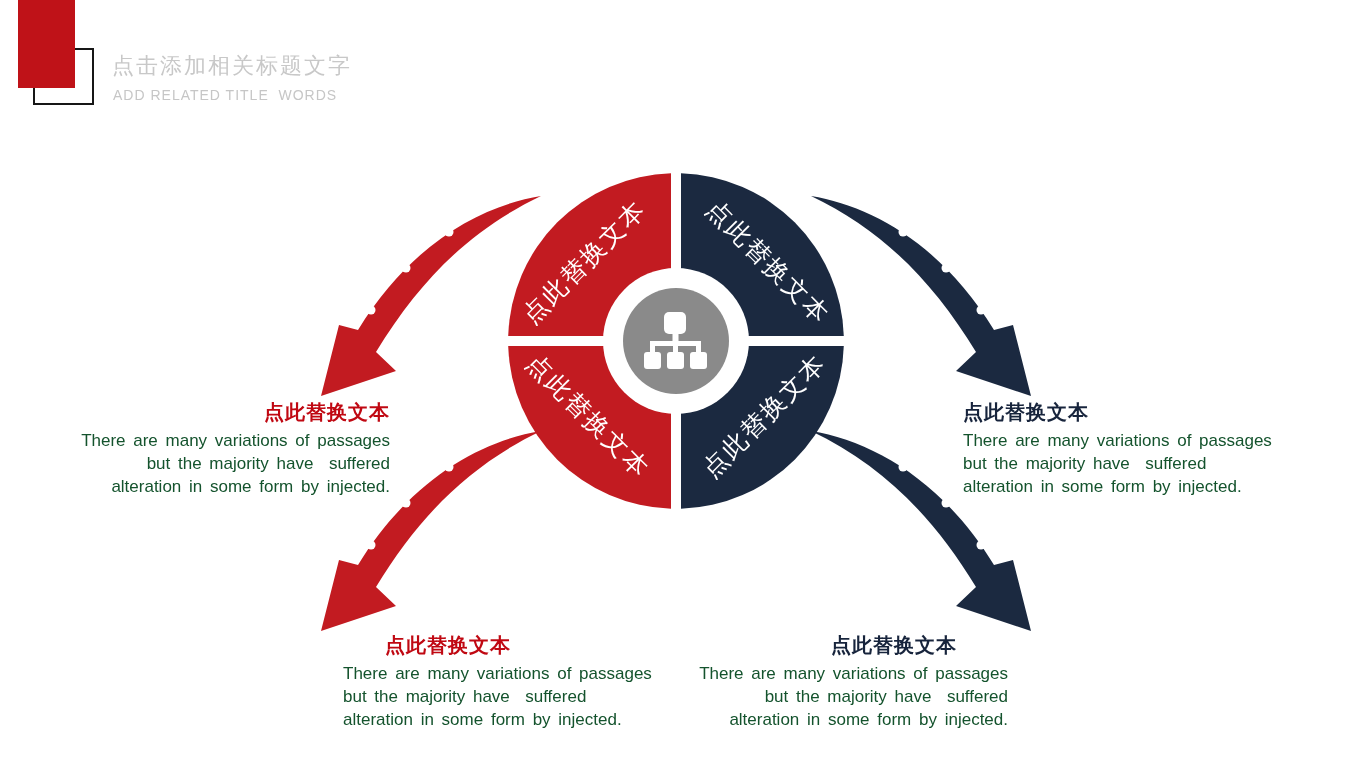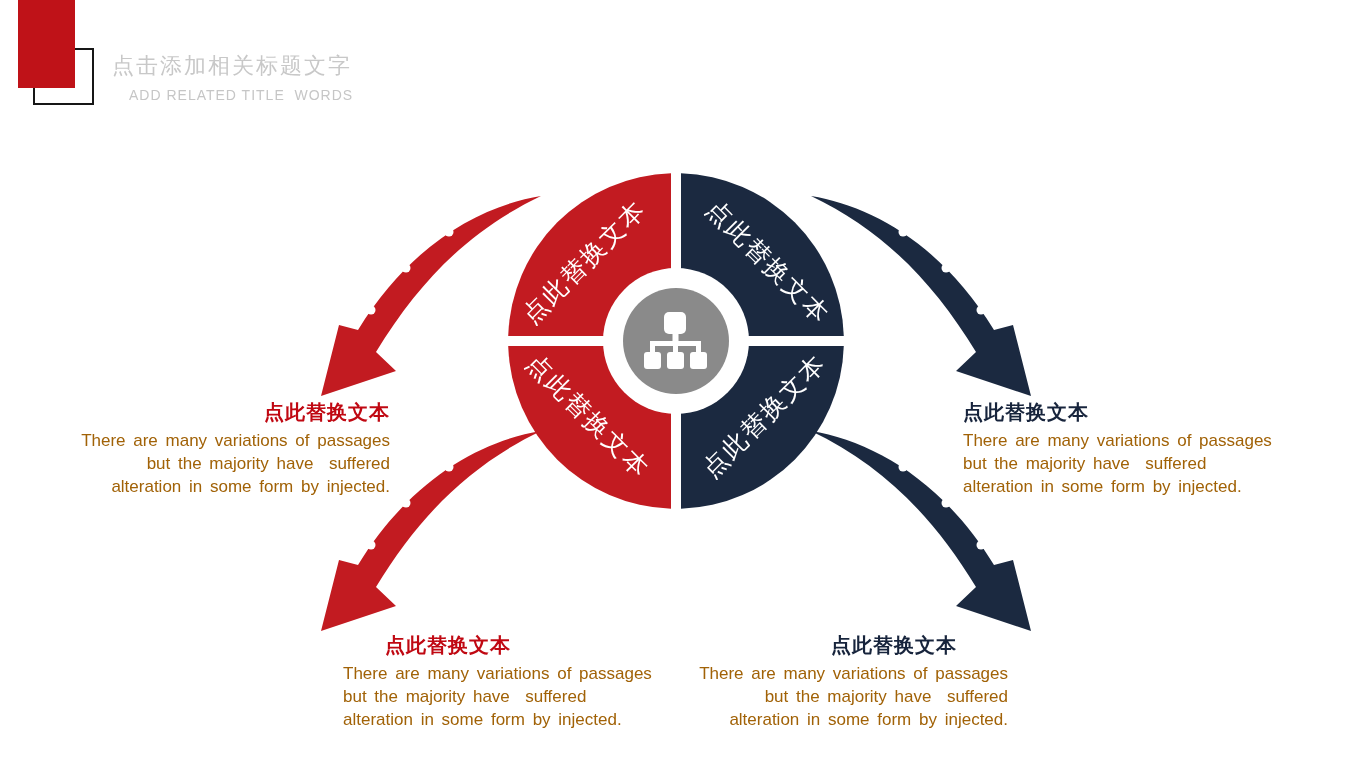--- a/index.html
+++ b/index.html
@@ -16,36 +16,36 @@
   .brand-rect{
     position:absolute;left:18px;top:0;width:57px;height:88px;
     background:#bf1218;z-index:2;
   }
   .title-cn{
     position:absolute;left:112px;top:51px;
     font-size:22px;letter-spacing:2px;color:#c8c8c8;z-index:3;white-space:pre;
   }
   .title-en{
     position:absolute;left:113px;top:87px;
-    font-size:14px;letter-spacing:1px;color:#c6c6c6;z-index:3;white-space:pre;margin-left:16px;
+    font-size:14px;letter-spacing:1px;color:#c6c6c6;z-index:3;white-space:pre;
   }
   
   .diagram-svg{position:absolute;left:0;top:0;width:1350px;height:759px;}
   .seg-label{
     font-size:25px;letter-spacing:2px;fill:#ffffff;
     font-family:"Liberation Sans","DejaVu Sans",sans-serif;
   }
   
   .callout{position:absolute;}
   .callout-title{
     font-size:20px;font-weight:bold;letter-spacing:1px;
     line-height:24px;margin:0 0 5px 0;white-space:pre;
   }
   .callout-line{
-    font-size:17px;line-height:23px;color:#a16207;
+    font-size:17px;line-height:23px;color:#14532d;
     word-spacing:3px;white-space:pre;
   }
   .callout-ml{left:28px;top:400px;width:362px;text-align:right;}
   .callout-mr{left:963px;top:400px;width:340px;text-align:left;}
   .callout-bl{left:343px;top:633px;width:330px;text-align:left;}
   .callout-bl .callout-title{padding-left:42px;}
   .callout-br{left:676px;top:633px;width:332px;text-align:right;}
   .callout-br .callout-title{padding-right:51px;}
   .t-red{color:#c00812;}
   .t-navy{color:#17243c;}

